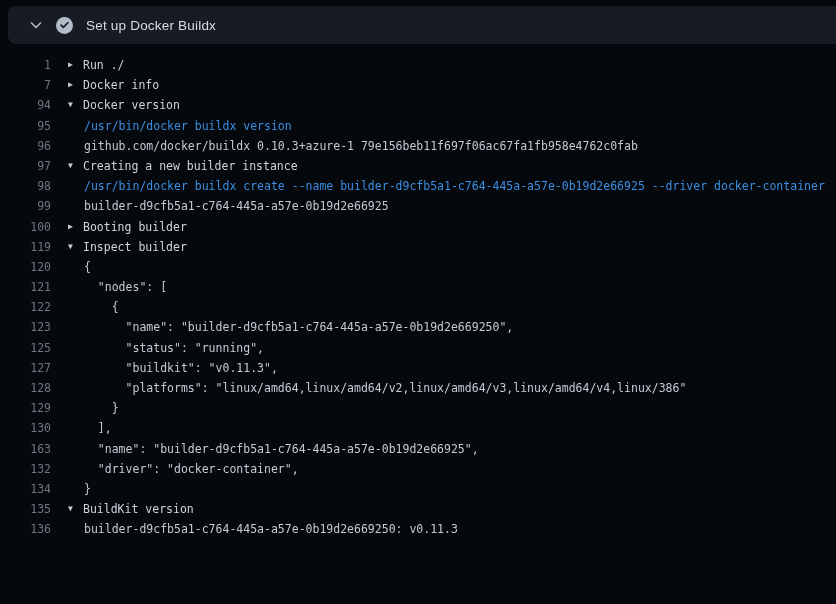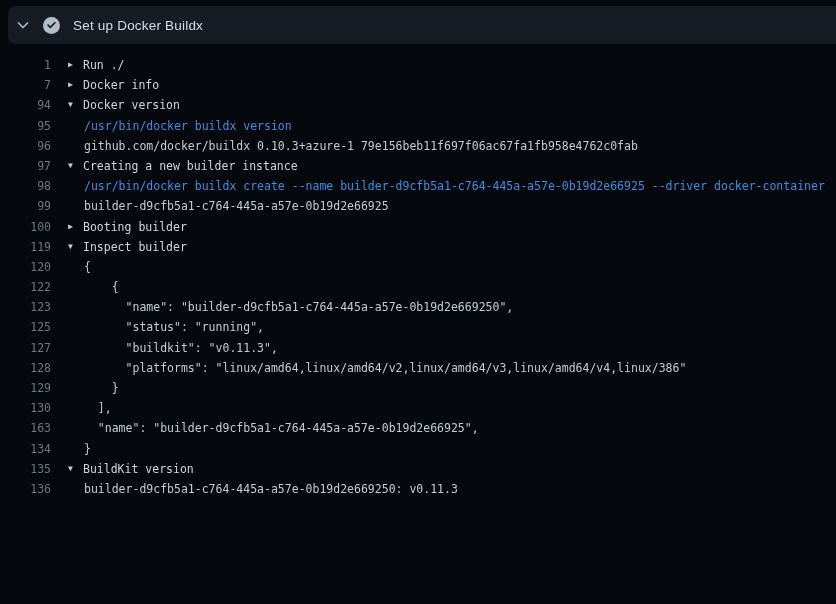--- a/index.html
+++ b/index.html
@@ -6,21 +6,21 @@
   body{
     width:836px;height:604px;overflow:hidden;position:relative;
     background:var(--page_bg);
     font-family:"DejaVu Sans Mono","Liberation Mono",monospace;
   }
   .step-header{
     position:absolute;top:6px;left:8px;right:0;height:38px;
     background:var(--header_bg);
     border-radius:8px 0 0 8px;
     display:flex;align-items:center;
-    padding-left:7px;box-sizing:border-box;
+    padding-left:20px;box-sizing:border-box;
     cursor:pointer;
   }
   .chev{width:16px;height:16px;color:var(--chevron);flex:none;}
   .status{width:17px;height:17px;margin-left:12px;flex:none;}
   .title{
     margin-left:13px;
     font-family:"Liberation Sans","DejaVu Sans",sans-serif;
     font-size:13.5px;font-weight:400;letter-spacing:.2px;
     color:var(--title_text);
   }
@@ -102,20 +102,24 @@
     <div class="row">
     <span class="ln">119</span>
     <span class="arrow">▼</span>
     <span class="gtxt">Inspect builder</span>
   </div>
     <div class="row">
     <span class="ln">120</span>
     <span class="txt out">{</span>
   </div>
     <div class="row">
+    <span class="ln">121</span>
+    <span class="txt out">  "nodes": [</span>
+  </div>
+    <div class="row">
     <span class="ln">122</span>
     <span class="txt out">    {</span>
   </div>
     <div class="row">
     <span class="ln">123</span>
     <span class="txt out">      "name": "builder-d9cfb5a1-c764-445a-a57e-0b19d2e669250",</span>
   </div>
     <div class="row">
     <span class="ln">125</span>
     <span class="txt out">      "status": "running",</span>
@@ -134,20 +138,24 @@
   </div>
     <div class="row">
     <span class="ln">130</span>
     <span class="txt out">  ],</span>
   </div>
     <div class="row">
     <span class="ln">163</span>
     <span class="txt out">  "name": "builder-d9cfb5a1-c764-445a-a57e-0b19d2e66925",</span>
   </div>
     <div class="row">
+    <span class="ln">132</span>
+    <span class="txt out">  "driver": "docker-container",</span>
+  </div>
+    <div class="row">
     <span class="ln">134</span>
     <span class="txt out">}</span>
   </div>
     <div class="row">
     <span class="ln">135</span>
     <span class="arrow">▼</span>
     <span class="gtxt">BuildKit version</span>
   </div>
     <div class="row">
     <span class="ln">136</span>

